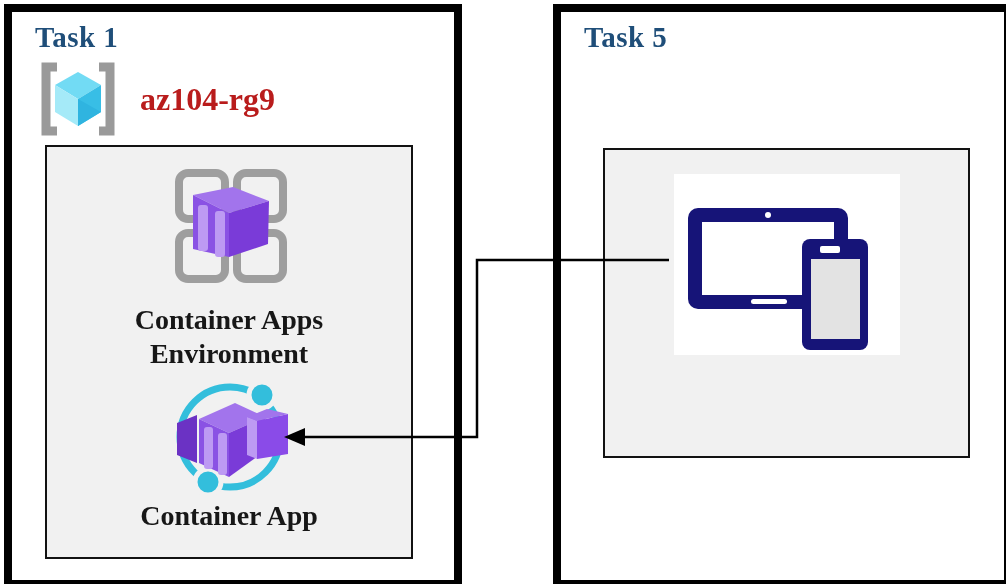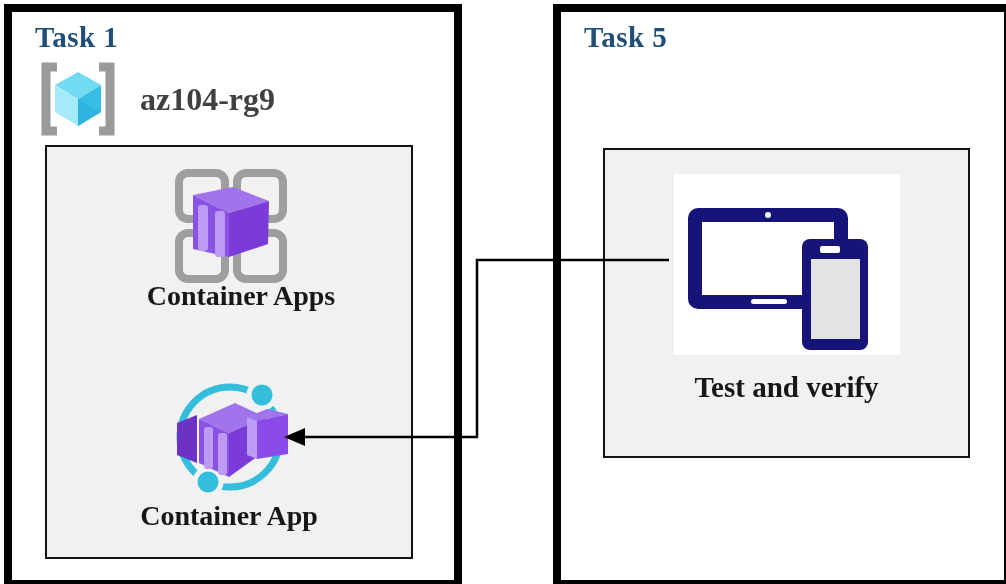--- a/index.html
+++ b/index.html
@@ -8,30 +8,30 @@
     font-family:"Liberation Sans", sans-serif;
   }
   .task-box{position:absolute;top:4px;height:568px;border:8px solid #000000;background:#ffffff;box-sizing:content-box;font-family:Liberation Serif, serif;}
   .task1{left:4px;width:442px;}
   .task2{left:553px;width:443px;}
   .task-title{
     position:absolute;left:23px;top:9px;
     font-size:29px;font-weight:bold;color:#1F4E79;letter-spacing:0.5px;
   }
   .rg-row{position:absolute;left:21px;top:48px;display:flex;align-items:center;gap:17px;}
-  .rg-label{font-size:32px;font-weight:bold;color:#404040;text-align:right;}
+  .rg-label{font-size:32px;font-weight:bold;color:#b91c1c;text-align:right;}
   .panel{position:absolute;border:2px solid #121212;background:#F1F1F1;}
   .panel1{left:33px;top:133px;width:364px;height:410px;}
   .panel2{left:42px;top:136px;width:363px;height:306px;}
   .abs{position:absolute;}
   .diagram-label{
     position:absolute;left:0;width:100%;text-align:center;
     font-weight:bold;color:#171717;
   }
-  .cae-label{top:132px;font-size:28px;line-height:34px;padding-left:12px;}
+  .cae-label{top:156px;font-size:28px;line-height:34px;}
   .ca-label{top:353px;font-size:28px;text-align:center;}
   .test-label{top:221px;font-size:29px;}
   .icon-area{position:absolute;left:69px;top:24px;width:226px;height:181px;background:#ffffff;}
   .icon-area svg{display:block;width:100%;height:100%;}
   .connector{position:absolute;left:0;top:0;width:1006px;height:584px;pointer-events:none;z-index:5;}
 </style>
 </head>
 <body>
 
 <div class="canvas">
@@ -62,20 +62,21 @@
         </g>
         <polygon points="22,30 62,22 98,36 58,48" fill="#A274EC"></polygon>
         <polygon points="22,30 58,48 58,92 22,84" fill="#8A52E4"></polygon>
         <polygon points="58,48 98,36 97,79 58,92" fill="#7A3BD8"></polygon>
         <rect x="27" y="40" width="10" height="46" rx="3" fill="#BD9AF3"></rect>
         <rect x="44" y="46" width="10" height="46" rx="3" fill="#BD9AF3"></rect>
       </svg>
 
       <div class="diagram-label cae-label">
         <span style="display:block">Container Apps</span>
+        <span style="display:block">Environment</span>
       </div>
 
       <svg class="abs" style="left:124px;top:232px;" width="118" height="120" viewBox="0 0 118 120">
         <circle cx="59" cy="58" r="50" fill="none" stroke="#33BEDC" stroke-width="7"></circle>
         <circle cx="91" cy="16" r="13" fill="#33BEDC" stroke="#F1F1F1" stroke-width="5"></circle>
         <circle cx="37" cy="103" r="13" fill="#33BEDC" stroke="#F1F1F1" stroke-width="5"></circle>
         <polygon points="6,44 26,36 26,84 6,76" fill="#6B32C4"></polygon>
         <polygon points="28,40 64,24 94,38 58,54" fill="#A274EC"></polygon>
         <polygon points="28,40 58,54 58,98 28,84" fill="#8A52E4"></polygon>
         <polygon points="58,54 94,38 94,72 58,98" fill="#7A3BD8"></polygon>
@@ -98,21 +99,20 @@
         <svg viewBox="0 0 226 181">
           <rect x="14" y="34" width="160" height="101" rx="10" fill="#161478"></rect>
           <rect x="28" y="48" width="132" height="73" fill="#ffffff"></rect>
           <circle cx="94" cy="41" r="3" fill="#ffffff"></circle>
           <rect x="77" y="125" width="36" height="5" rx="2.5" fill="#ffffff"></rect>
           <rect x="128" y="65" width="66" height="111" rx="8" fill="#161478"></rect>
           <rect x="137" y="85" width="49" height="80" fill="#E3E3E3"></rect>
           <rect x="146" y="72" width="20" height="7" rx="2" fill="#ffffff"></rect>
         </svg>
       </div>
-      <div class="diagram-label test-label">Test and verify</div>
     </div>
   </div>
 
   <svg class="connector" viewBox="0 0 1006 584">
     <polyline points="669,260 477,260 477,437 303,437" fill="none" stroke="#000000" stroke-width="2.5"></polyline>
     <polygon points="284,437 305,428 305,446" fill="#000000"></polygon>
   </svg>
 
 </div>
 

